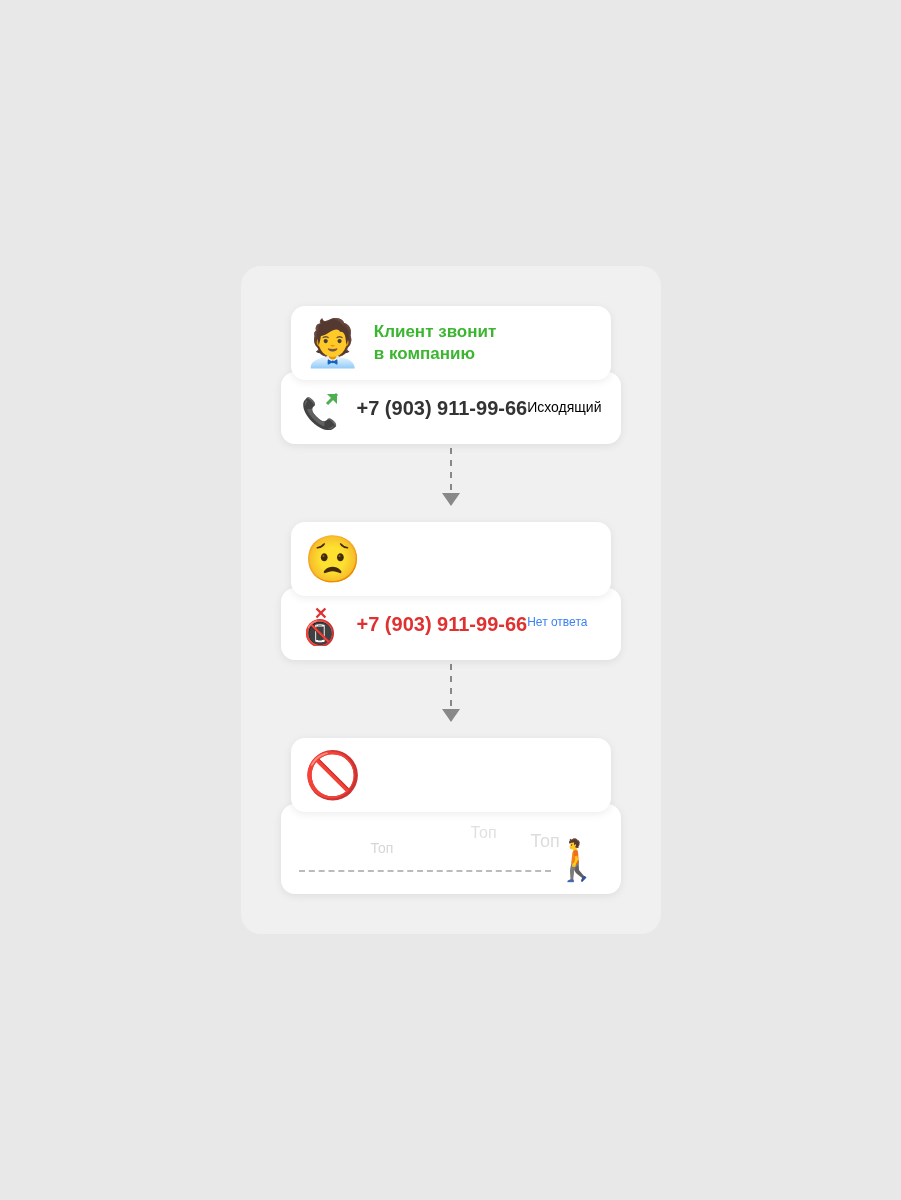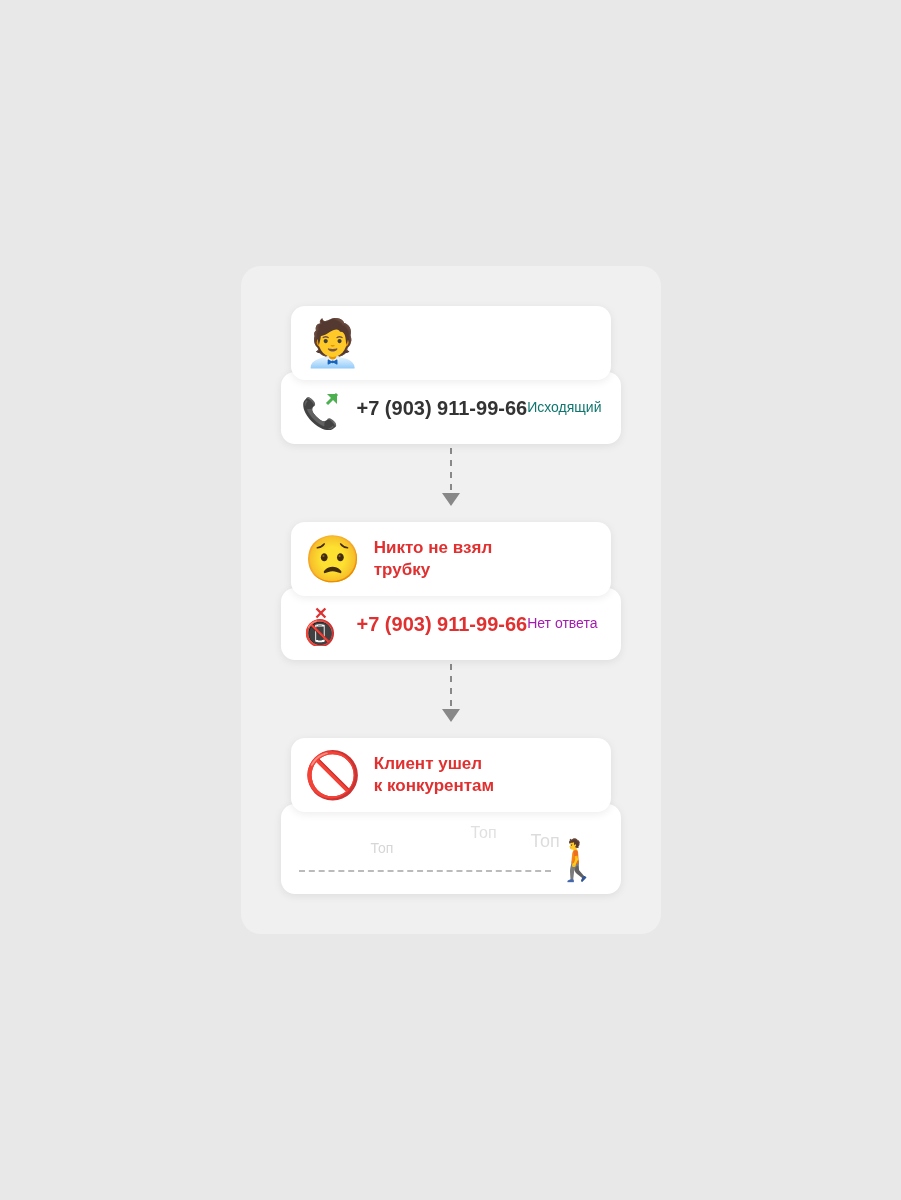--- a/index.html
+++ b/index.html
@@ -85,27 +85,27 @@
     }
 
     .detail-box .phone-number-red {
       font-size: 20px;
       font-weight: 600;
       color: #e03030;
     }
 
     .detail-box .phone-status {
       font-size: 14px;
-      color: #0f766e;
+      color: #000000;
       margin-top: 2px;
     }
 
     .detail-box .phone-status-red {
-      font-size: 14px;
-      color: #a21caf;
+      font-size: 12px;
+      color: #3b82f6;
       margin-top: 2px;
     }
 
     
     .arrow-connector {
       display: flex;
       flex-direction: column;
       align-items: center;
       height: 70px;
       margin: 4px 0;
@@ -182,20 +182,22 @@
     }
   </style>
 </head>
 <body>
 
 <div class="card">
 
   <div class="step-group">
     <div class="header-box">
       <span class="emoji">🧑‍💼</span>
+      <span class="label label-green" style="white-space:pre-line;">Клиент звонит
+в компанию</span>
     </div>
     <div class="detail-box">
       <div class="call-out-icon">
         <svg viewBox="0 0 44 44" width="44" height="44">
 
           <text x="2" y="38" font-size="30" fill="#4caf50">📞</text>
 
           <polygon points="28,8 38,8 38,18" fill="#4caf50"></polygon>
           <line x1="28" y1="18" x2="38" y2="8" stroke="#4caf50" stroke-width="3"></line>
         </svg>
@@ -208,22 +210,20 @@
   </div>
 
   <div class="arrow-connector">
     <div class="dashed-line"></div>
     <div class="arrow-down"></div>
   </div>
 
   <div class="step-group">
     <div class="header-box">
       <span class="emoji">😟</span>
-      <span class="label label-red" style="white-space:pre-line;">Никто не взял
-трубку</span>
     </div>
     <div class="detail-box">
       <div class="call-missed-icon">
         <svg viewBox="0 0 44 48" width="44" height="48">
 
           <text x="22" y="18" text-anchor="middle" font-size="18" fill="#e03030" font-weight="bold">✕</text>
 
           <text x="4" y="44" font-size="28" fill="#e03030">📵</text>
         </svg>
       </div>
@@ -235,22 +235,20 @@
   </div>
 
   <div class="arrow-connector">
     <div class="dashed-line"></div>
     <div class="arrow-down"></div>
   </div>
 
   <div class="step-group">
     <div class="header-box">
       <span class="emoji">🚫</span>
-      <span class="label label-red" style="white-space:pre-line;">Клиент ушел
-к конкурентам</span>
     </div>
     <div class="walk-box">
 
       <span class="top-text" style="left:90px; bottom:38px; color:#ccc; font-size:14px; opacity:0.8;">Топ</span>
       <span class="top-text" style="left:190px; bottom:52px; color:#ccc; font-size:16px; opacity:0.6;">Топ</span>
       <span class="top-text" style="left:250px; bottom:42px; color:#bbb; font-size:18px; opacity:0.5;">Топ</span>
 
       <div style="position:absolute; bottom:22px; left:18px; right:70px; height:2px; border-bottom: 2px dashed #bbb;"></div>
 
       <span class="walk-figure">🚶</span>

